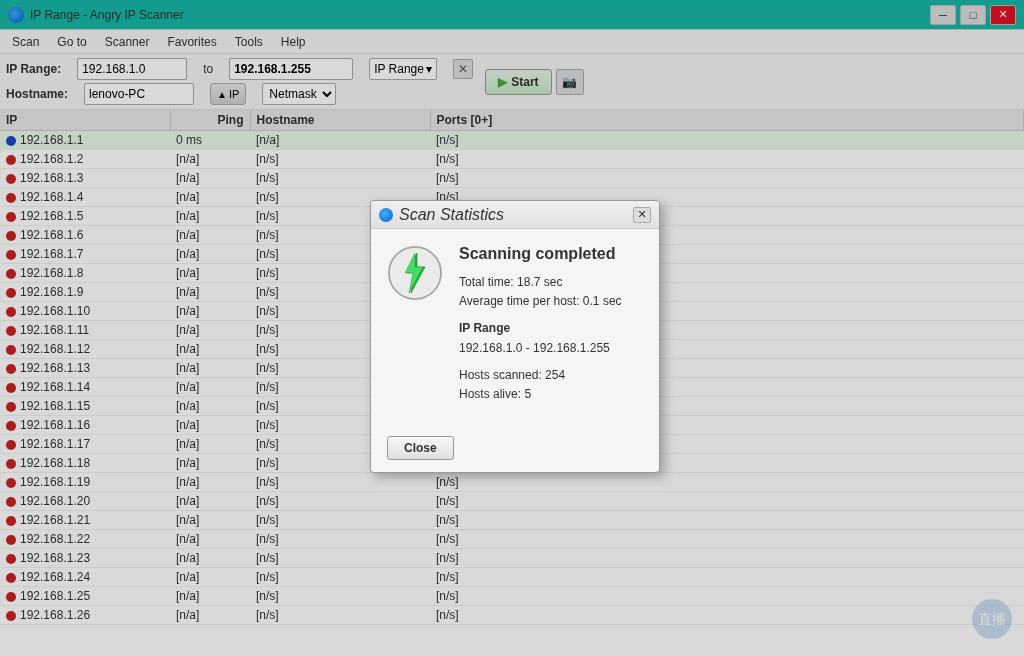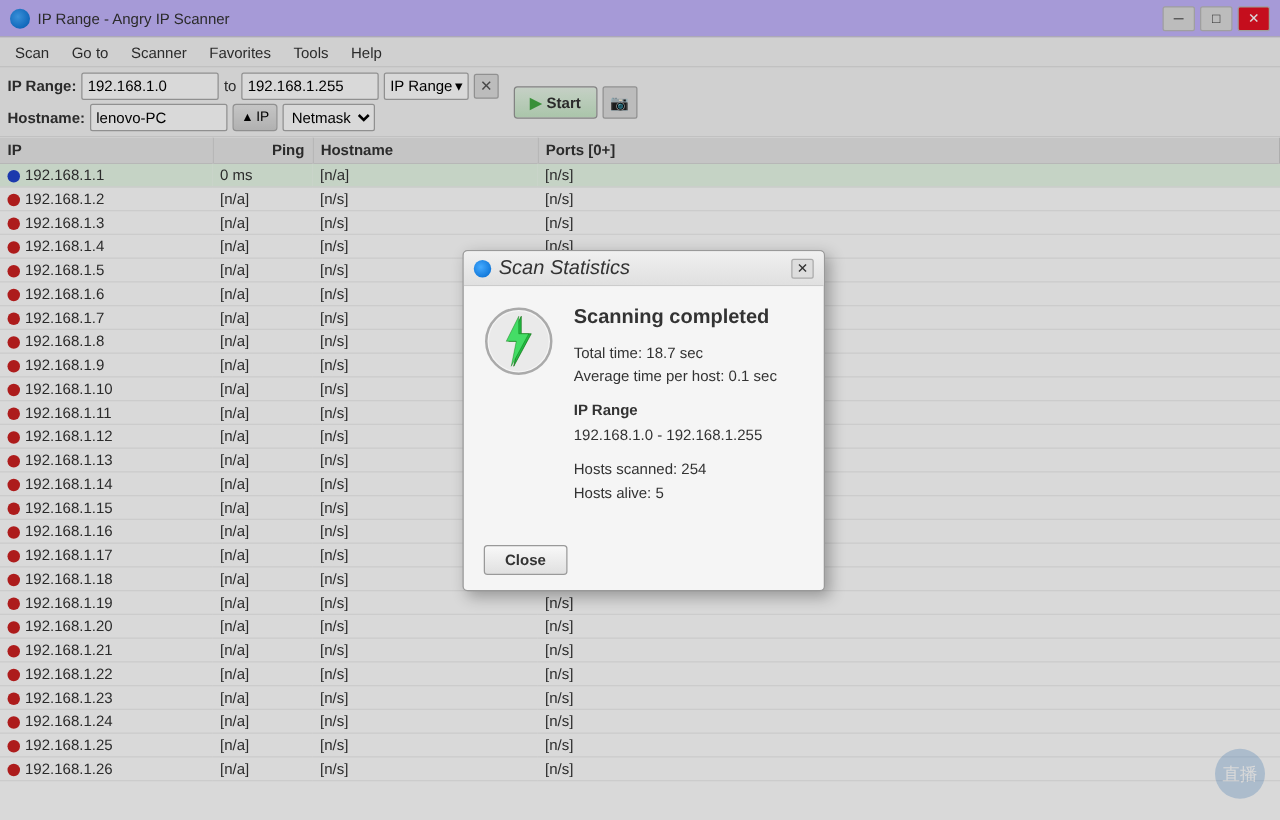--- a/index.html
+++ b/index.html
@@ -8,21 +8,21 @@
       font-size: 12px;
       background: #f0f0f0;
       width: 1024px;
       height: 656px;
       overflow: hidden;
       position: relative;
     }
 
     
     .title-bar {
-      background: #c4b5fd;
+      background: #14b8a6;
       height: 30px;
       display: flex;
       align-items: center;
       padding: 0 8px;
       border-bottom: 1px solid #ccc;
       justify-content: space-between;
       gap: 35px;
     }
     .title-bar-left {
       display: flex;
@@ -86,37 +86,37 @@
       gap: 6px;
     }
     .toolbar-row {
       display: flex;
       flex-direction: column;
       gap: 3px;
     }
     .toolbar-line {
       display: flex;
       align-items: center;
-      gap: 4px;
+      gap: 16px;
     }
     .label {
       font-size: 12px;
       color: #333;
       font-weight: bold;
     }
     .text-input {
       height: 22px;
       border: 1px solid #aaa;
       padding: 1px 4px;
       font-size: 12px;
       background: white;
       border-radius: 2px;
     }
     .ip-range-from { width: 110px; }
-    .ip-range-to { width: 110px; }
+    .ip-range-to { width: 124px; font-weight: bold; }
     .hostname-input { width: 110px; }
     .range-dropdown {
       height: 22px;
       border: 1px solid #aaa;
       padding: 0 4px;
       font-size: 12px;
       background: white;
       border-radius: 2px;
       display: flex;
       align-items: center;

